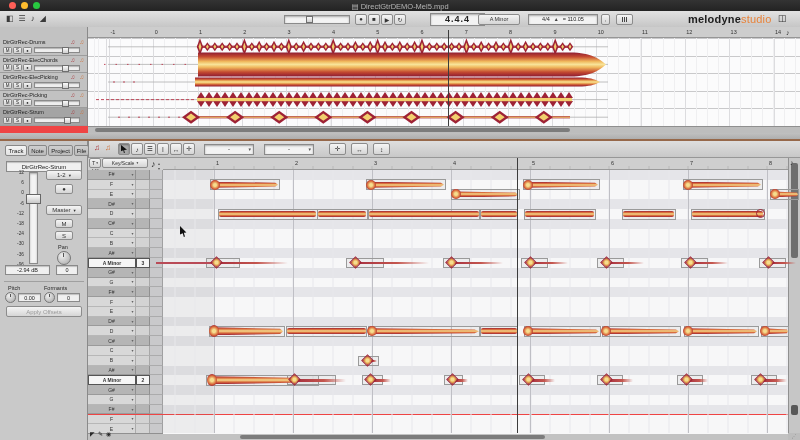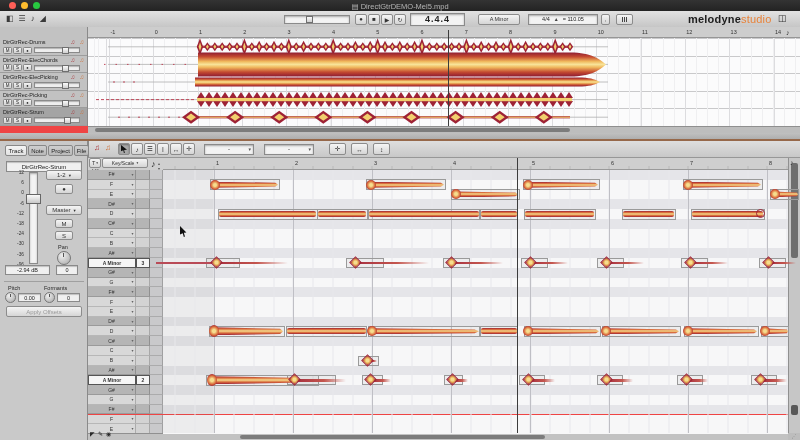--- a/index.html
+++ b/index.html
@@ -119,21 +119,21 @@
       </div>
     <div class="abs tbtn" style="left:368px;top:2.5px;width:12px;height:11px;">
         <span>■</span>
       </div>
     <div class="abs tbtn" style="left:381px;top:2.5px;width:12px;height:11px;">
         <span>▶</span>
       </div>
     <div class="abs tbtn" style="left:394px;top:2.5px;width:12px;height:11px;">
         <span>↻</span>
       </div>
-    <div class="abs inset" id="pos-display" style="left:410px;top:1.5px;width:55px;height:13px;">4.4.4</div>
+    <div class="abs inset" id="pos-display" style="left:430px;top:1.5px;width:55px;height:13px;">4.4.4</div>
     <div class="abs tbtn" style="left:478px;top:2.5px;width:42px;height:11px;font-size:5.5px;">A Minor</div>
     <div class="abs inset" style="left:528px;top:2.5px;width:70px;height:11px;display:flex;align-items:center;justify-content:center;gap:4px;font-size:5.5px;color:#222;">
       <span>4/4</span>
       <span style="font-size:5px;color:#444;">▲</span>
       <span>= 110.05</span>
     </div>
     <div class="abs tbtn" style="left:601px;top:2.5px;width:9px;height:11px;">,</div>
     <div class="abs tbtn" style="left:616px;top:2.5px;width:17px;height:11px;gap:1px;">
       <i style="width:1px;height:5px;background:#444;"></i>
         <i style="width:1px;height:5px;background:#444;"></i>

